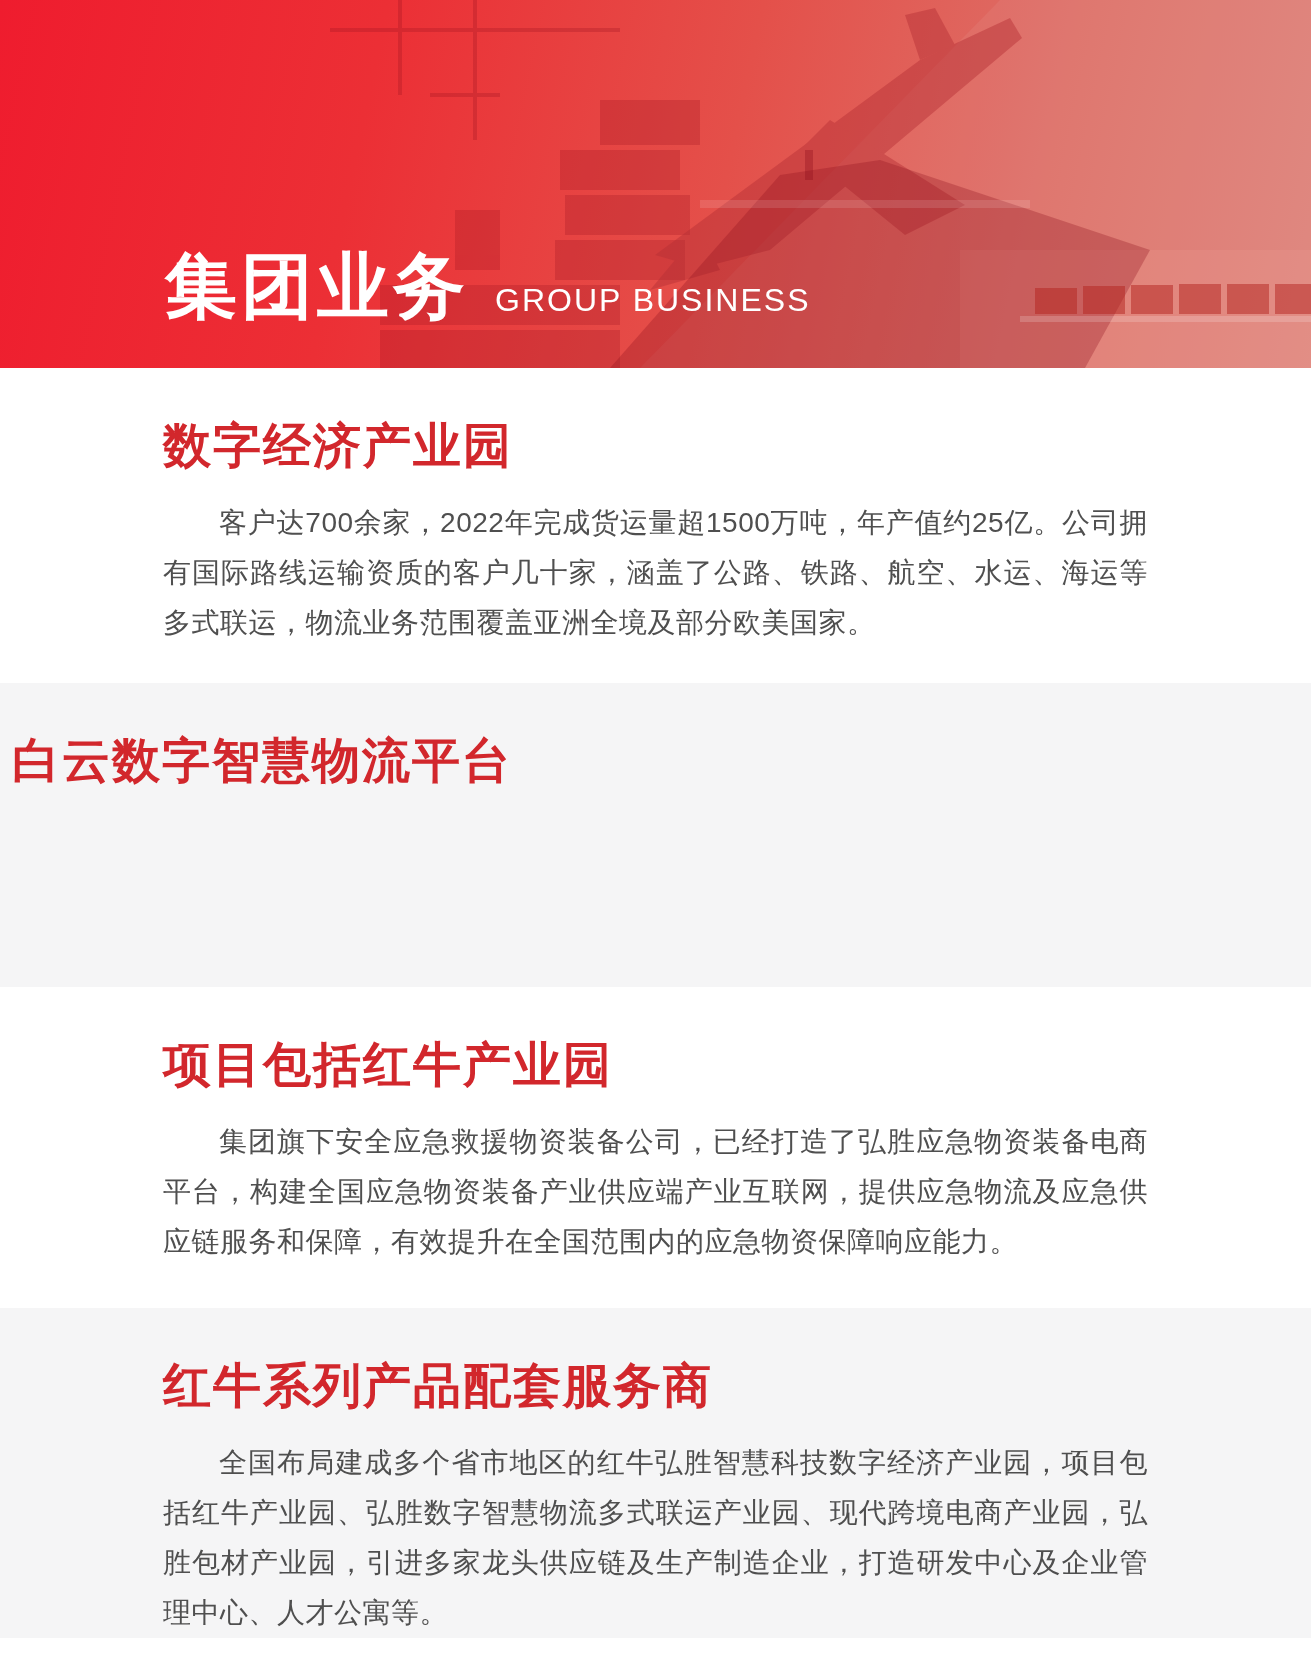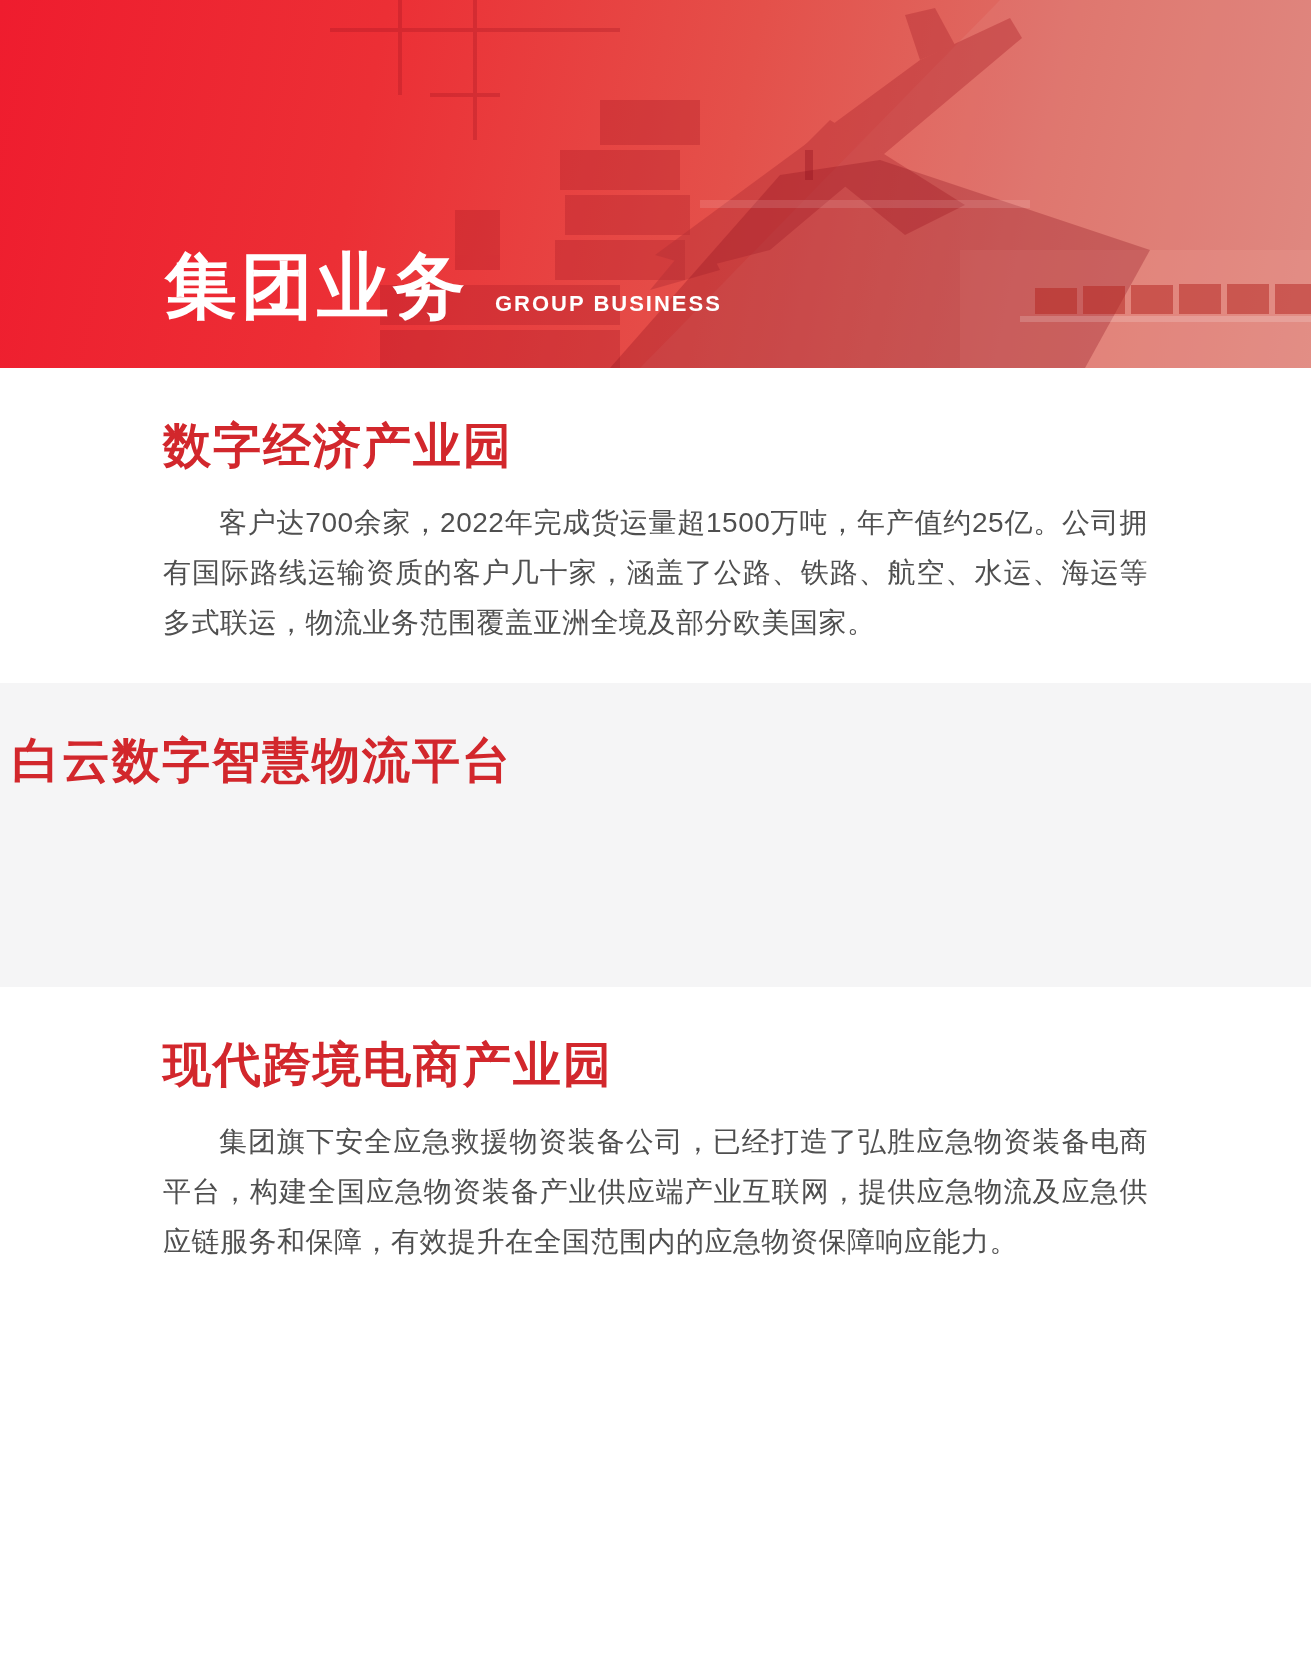--- a/index.html
+++ b/index.html
@@ -40,22 +40,22 @@
     color:#ffffff;
     white-space:nowrap;
   }
   .banner-title-zh{
     font-size:72px;
     font-weight:bold;
     letter-spacing:4px;
     line-height:1;
   }
   .banner-title-en{
-    font-size:22px;
-    font-weight:bold;
+    font-size:32px;
+    font-weight:normal;
     letter-spacing:2px;
     margin-left:26px;
     line-height:1;
   }
 
   
   .section{
     box-sizing:border-box;
     padding:52px 163px 0 163px;
   }
@@ -146,20 +146,24 @@
   <div class="section s1">
     <h2>数字经济产业园</h2>
     <p>客户达700余家，2022年完成货运量超1500万吨，年产值约25亿。公司拥有国际路线运输资质的客户几十家，涵盖了公路、铁路、航空、水运、海运等多式联运，物流业务范围覆盖亚洲全境及部分欧美国家。</p>
   </div>
 
   <div class="section alt s2">
     <h2>白云数字智慧物流平台</h2>
   </div>
 
   <div class="section s3">
-    <h2>现代跨境电商产业园</h2>
+    <h2>项目包括红牛产业园</h2>
     <p>集团旗下安全应急救援物资装备公司，已经打造了弘胜应急物资装备电商平台，构建全国应急物资装备产业供应端产业互联网，提供应急物流及应急供应链服务和保障，有效提升在全国范围内的应急物资保障响应能力。</p>
   </div>
 
+  <div class="section alt s4">
+    <h2>红牛系列产品配套服务商</h2>
+    <p>全国布局建成多个省市地区的红牛弘胜智慧科技数字经济产业园，项目包括红牛产业园、弘胜数字智慧物流多式联运产业园、现代跨境电商产业园，弘胜包材产业园，引进多家龙头供应链及生产制造企业，打造研发中心及企业管理中心、人才公寓等。</p>
+  </div>
 
   <div class="footer-white"></div>
 
 </div>
 
 </body></html>

